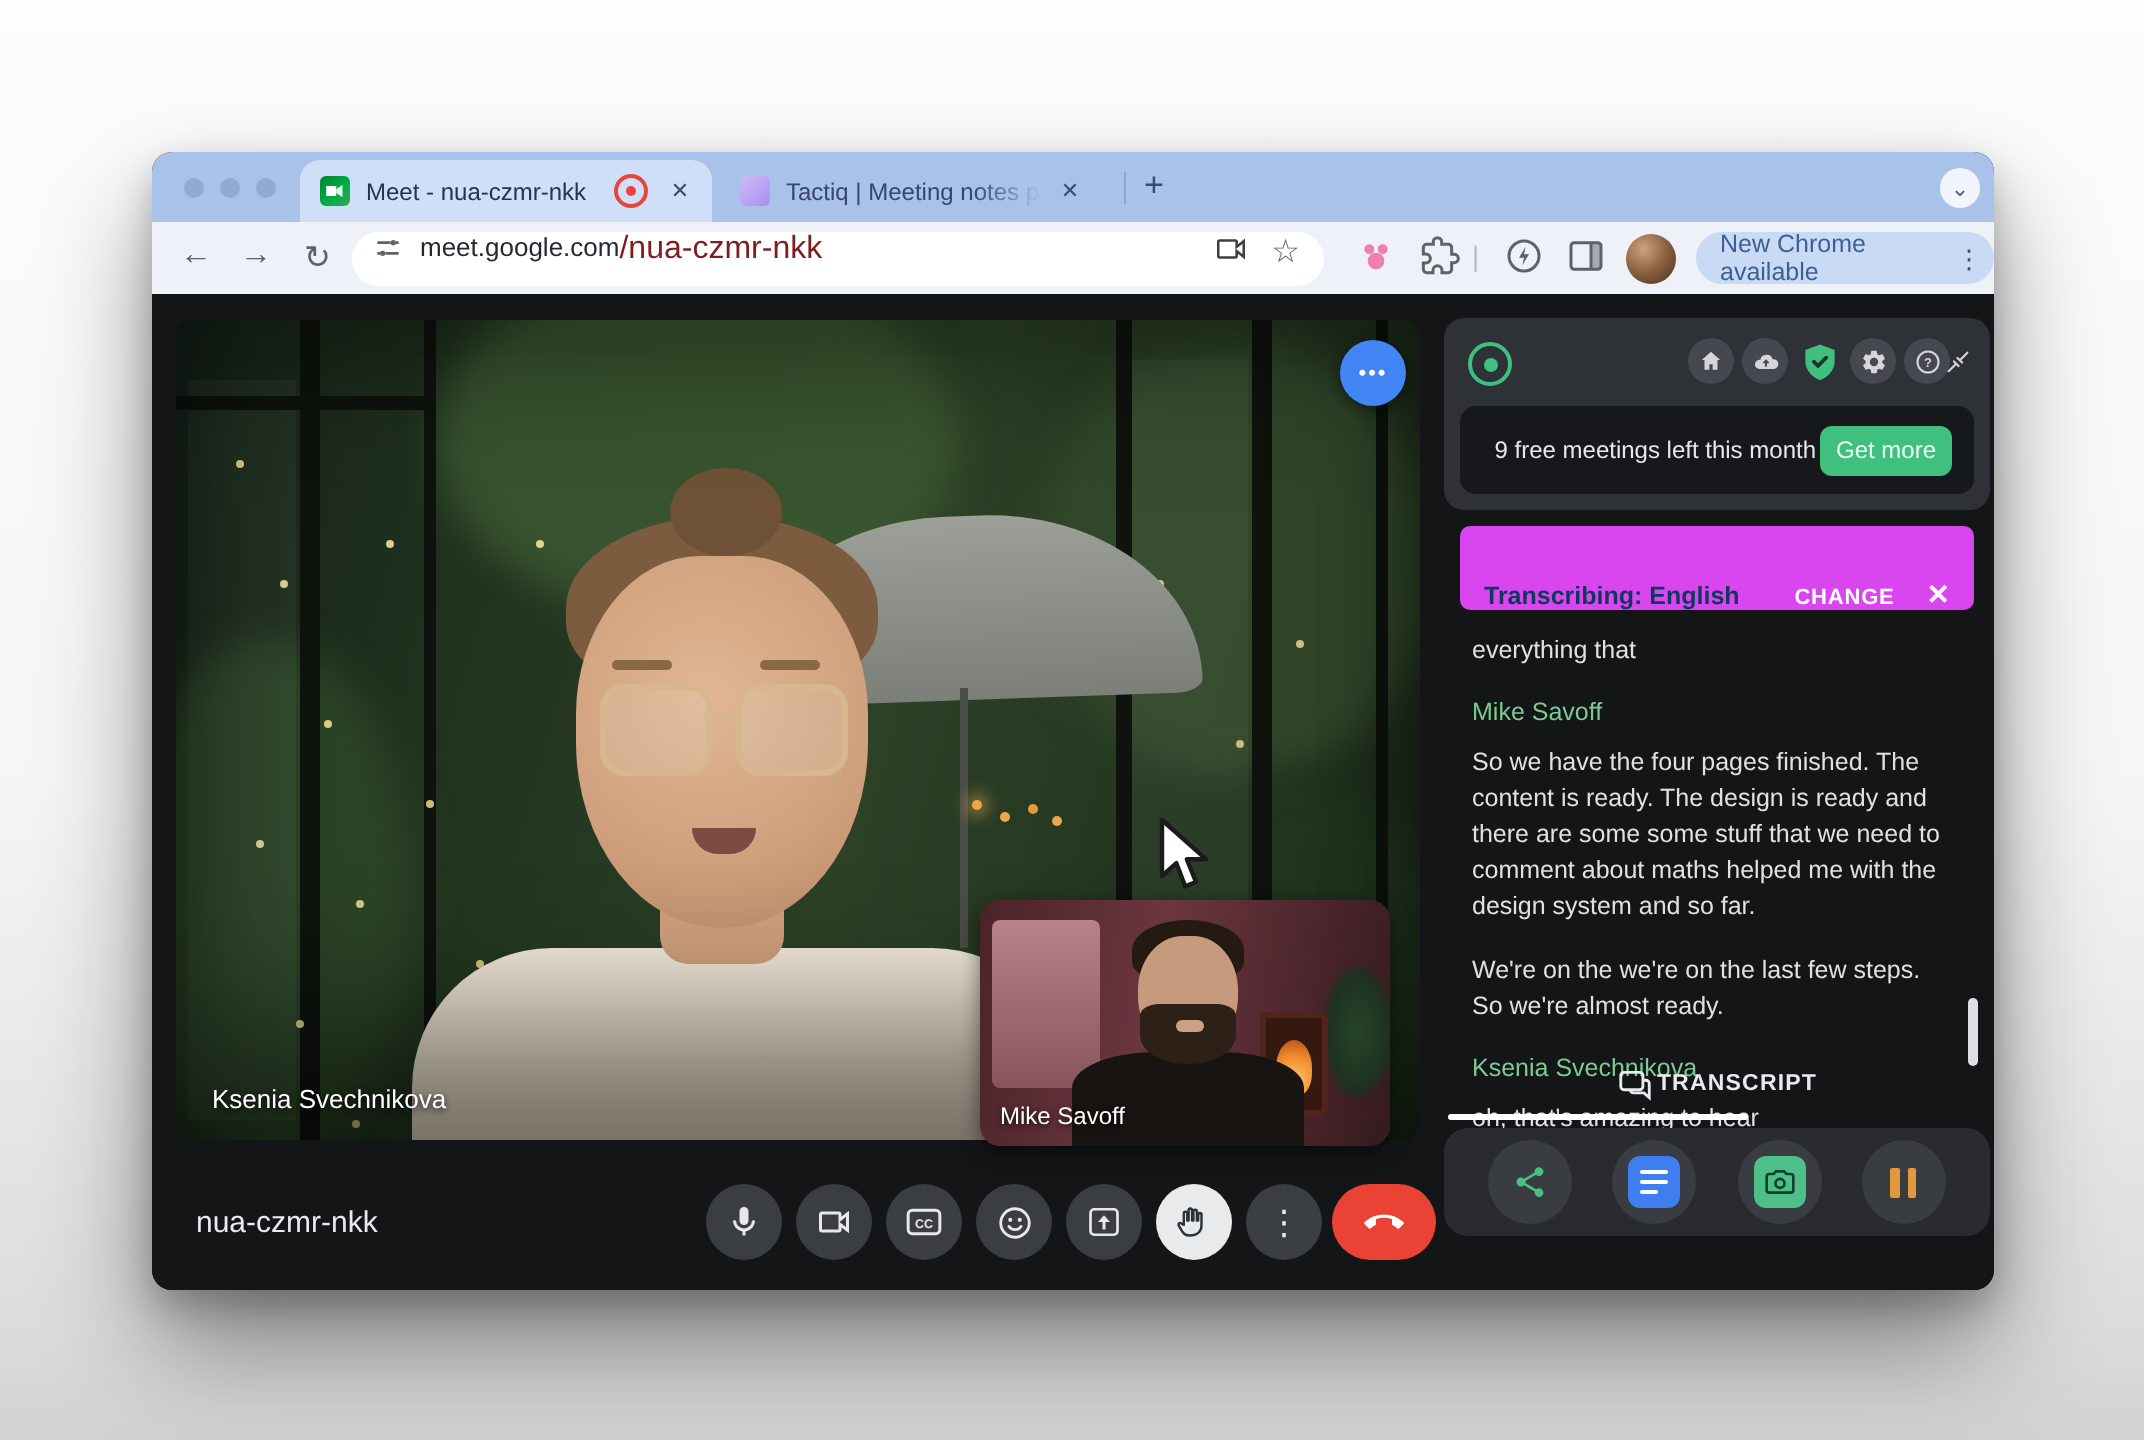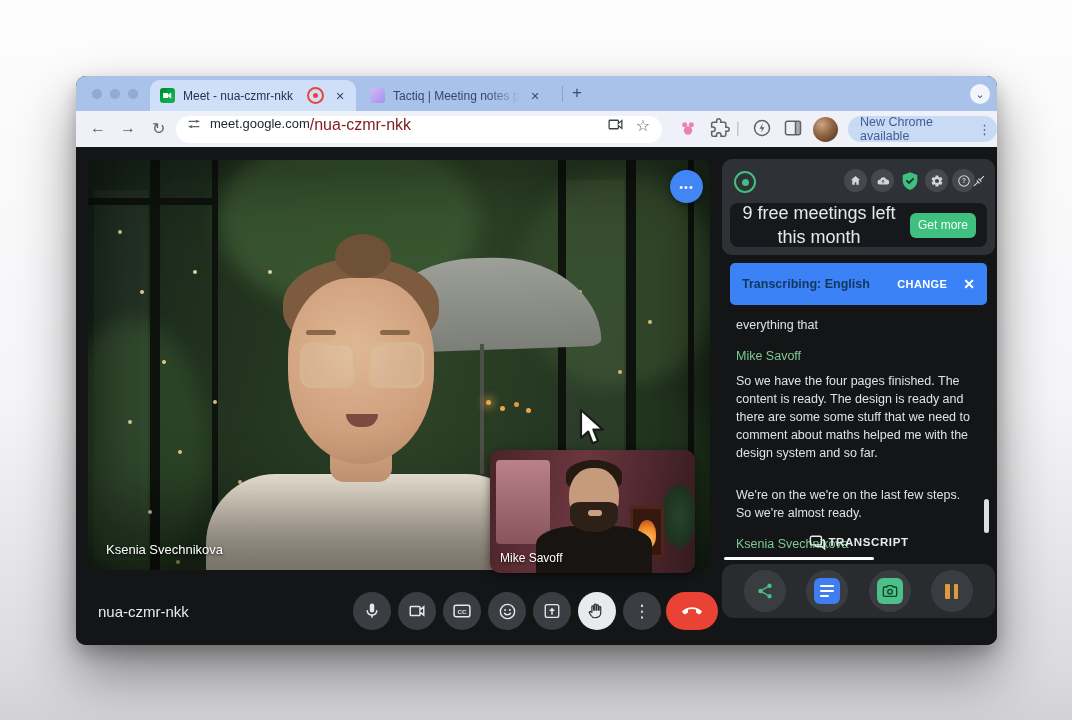--- a/index.html
+++ b/index.html
@@ -117,34 +117,34 @@
   
   #sidebar{left:646px;top:0;width:273px;height:498px}
   #side-top{left:0;top:12px;width:273px;height:96px;border-radius:10px;background:#2e3136}
   .logo-ring{left:12px;top:12px;width:18px;height:18px;border:2.5px solid #3fc07f;border-radius:50%;
     display:flex;align-items:center;justify-content:center}
   .logo-ring i{width:7px;height:7px;border-radius:50%;background:#3fc07f}
   .hic{width:23px;height:23px;border-radius:50%;background:#45494f;display:flex;align-items:center;justify-content:center;top:10px}
   .hic.green{background:transparent}
   #quota-card{left:8px;top:44px;width:257px;height:44px;border-radius:8px;background:#17181b;
     display:flex;align-items:center}
-  #quota-text{width:178px;text-align:center;color:#e6e8ea;font-size:18px;line-height:1.35}
+  #quota-text{width:178px;text-align:right;color:#e6e8ea;font-size:12px;line-height:1.35}
   #getmore{width:66px;height:25px;border-radius:6px;background:#3fc07f;color:#eafff3;font-size:12px;
     display:flex;align-items:center;justify-content:center;margin-left:2px}
 
-  #transcribe-bar{left:8px;top:116px;width:257px;height:42px;border-radius:5px;background:#3b82f6;
-    display:flex;align-items:center}
+  #transcribe-bar{left:8px;top:116px;width:257px;height:42px;border-radius:5px;background:#d946ef;
+    display:flex;align-items:flex-end}
   #transcribe-label{margin-left:12px;color:#11375f;font-size:12.5px;font-weight:bold}
   #change-btn{margin-left:auto;color:#fff;font-size:11px;font-weight:bold;letter-spacing:.4px}
   #close-transcribe{margin:0 12px 0 16px;color:#fff;font-size:14px;font-weight:bold}
 
   #transcript{left:14px;top:162px;width:238px;color:#dfe1e3;font-size:12.5px;line-height:1.44}
   #transcript .speaker{color:#7dcb92;display:block;margin-top:13px}
   #transcript p{margin:7px 0 0 0}
-  #transcript p.gap{margin-top:24px}
+  #transcript p.gap{margin-top:14px}
   #scrollthumb{left:262px;top:352px;width:5px;height:34px;border-radius:3px;background:#e8eaed;opacity:.95}
 
   #side-tabs{left:0;top:378px;width:273px;height:34px;display:flex}
   .stab{flex:1;display:flex;align-items:center;justify-content:center;gap:1px;
     font-size:11.5px;font-weight:bold;letter-spacing:.6px}
   .stab.active{color:#e8eaed}
   .stab.idle{color:#aab0b6}
   #tab-underline{left:2px;top:410px;width:150px;height:2.5px;border-radius:2px;background:#fff}
 
   #side-bottom{left:0;top:417px;width:273px;height:54px;border-radius:12px;background:#292b2f;

